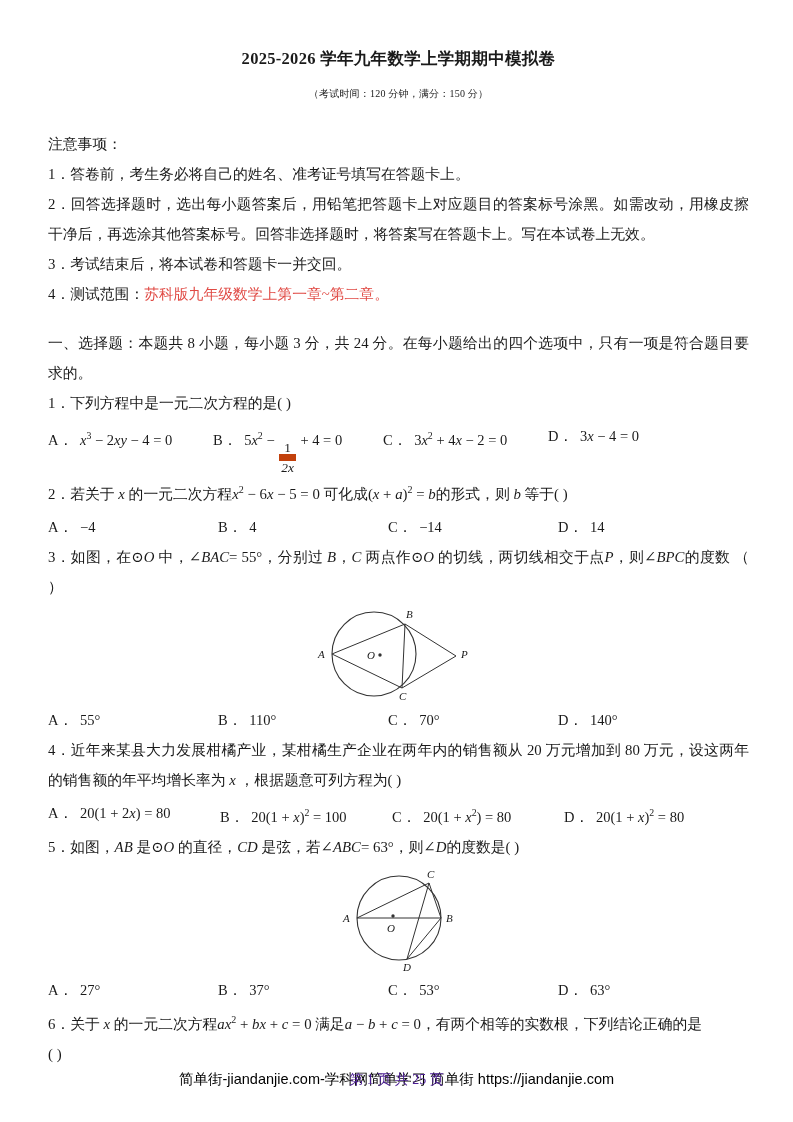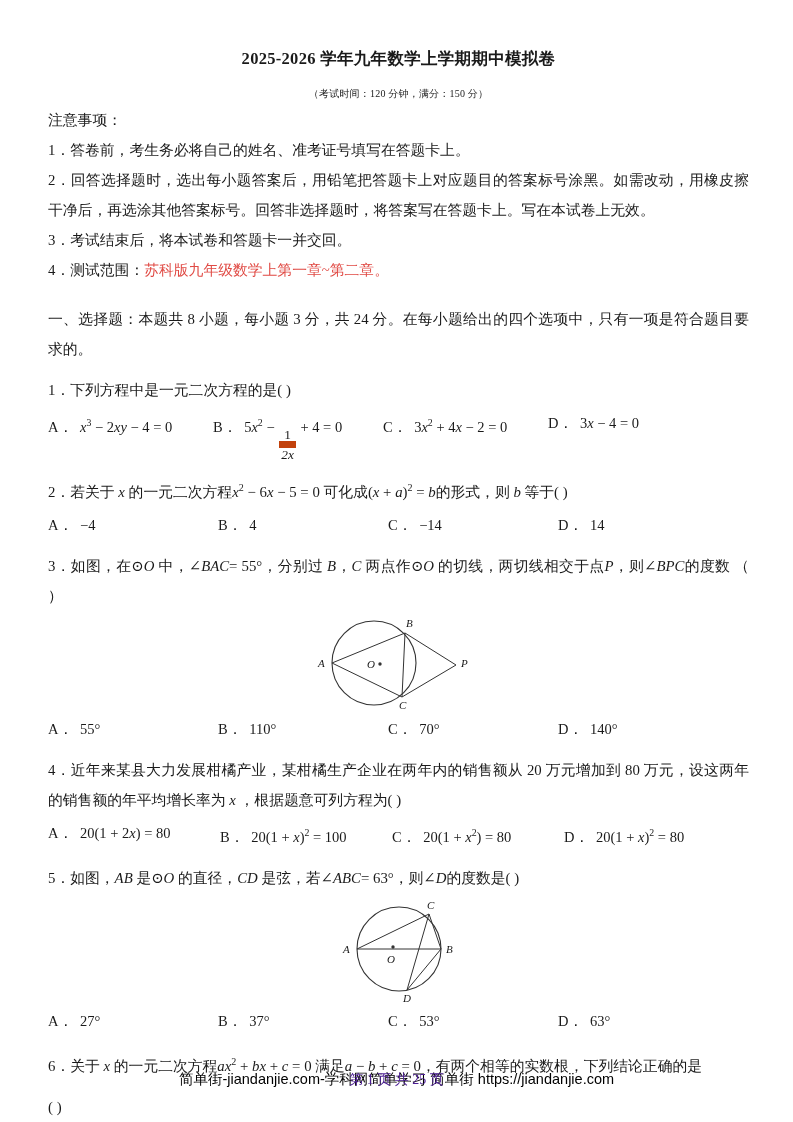--- a/index.html
+++ b/index.html
@@ -35,39 +35,39 @@
     letter-spacing: .2px;
   }
 
   
   .para {
     font-size: 14.8px;
     line-height: 30px;
     text-align: justify;
     text-justify: inter-ideograph;
   }
-  .notice-heading { margin-top: 4px; }
+  .notice-heading { margin-top: 28px; }
   .red { color: #e04a44; }
 
   
   .section-heading {
     font-size: 14.8px;
     line-height: 30px;
     text-align: justify;
     text-justify: inter-ideograph;
     margin-top: 19px;
   }
 
   
   .question {
     font-size: 14.8px;
     line-height: 30px;
     text-align: justify;
     text-justify: inter-ideograph;
-    margin-top: 11px;
+    margin-top: 0;
   }
 
   
   .options {
     display: flex;
     font-size: 14.5px;
     line-height: 30px;
     margin-top: 3px;
   }
   .opt {

